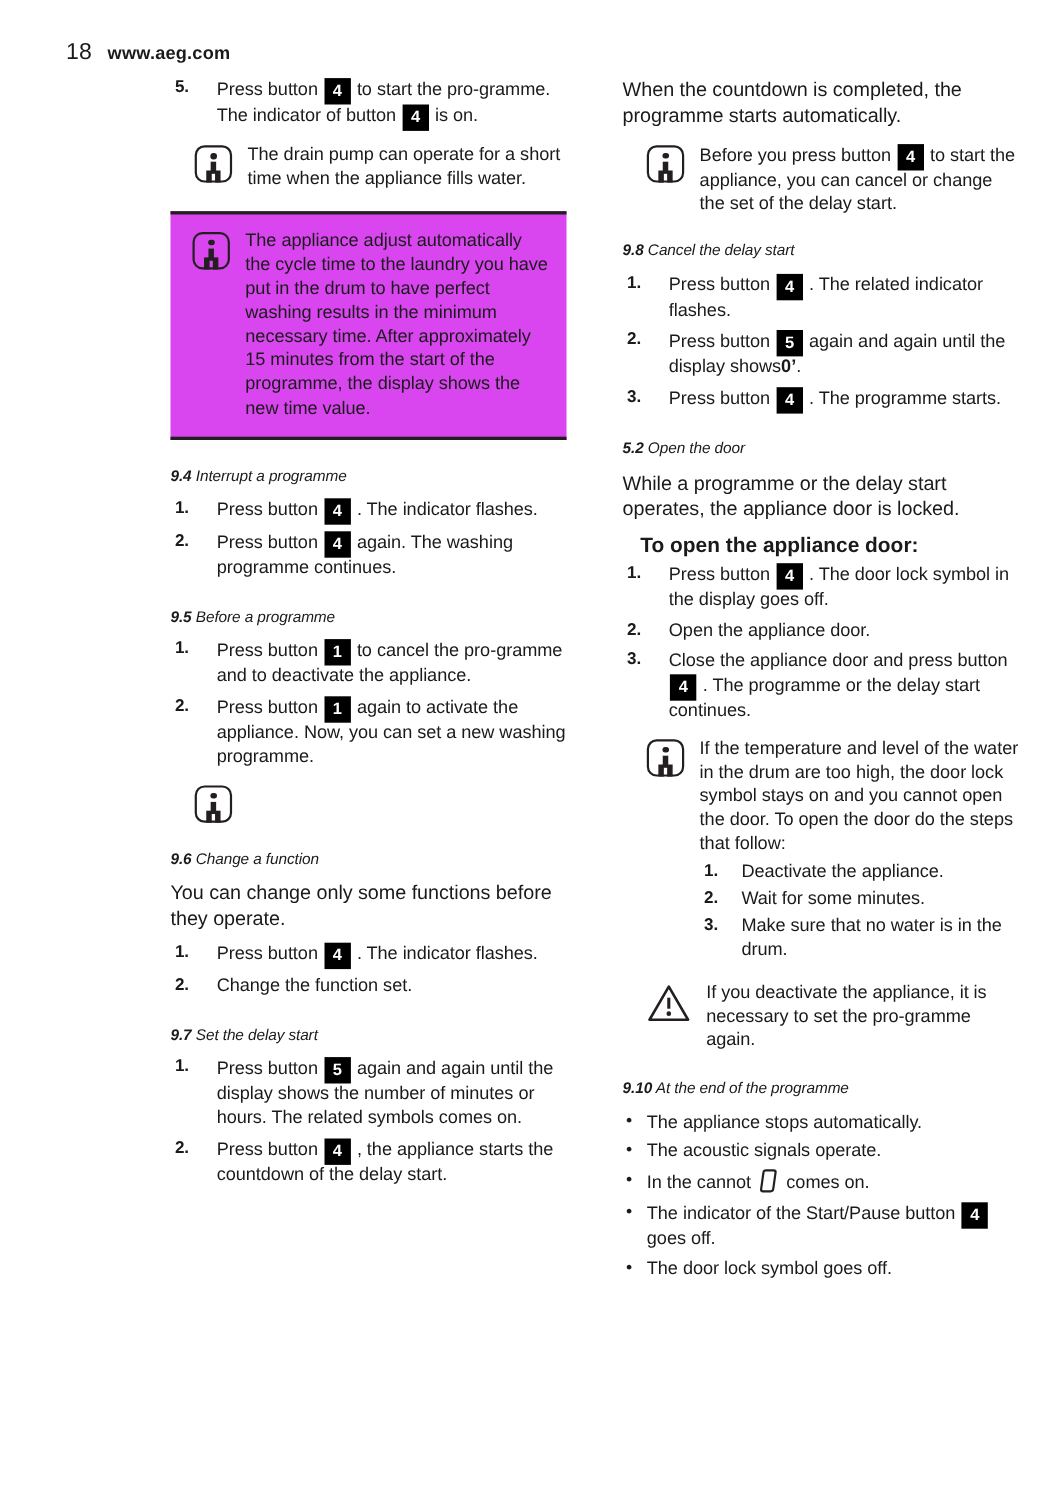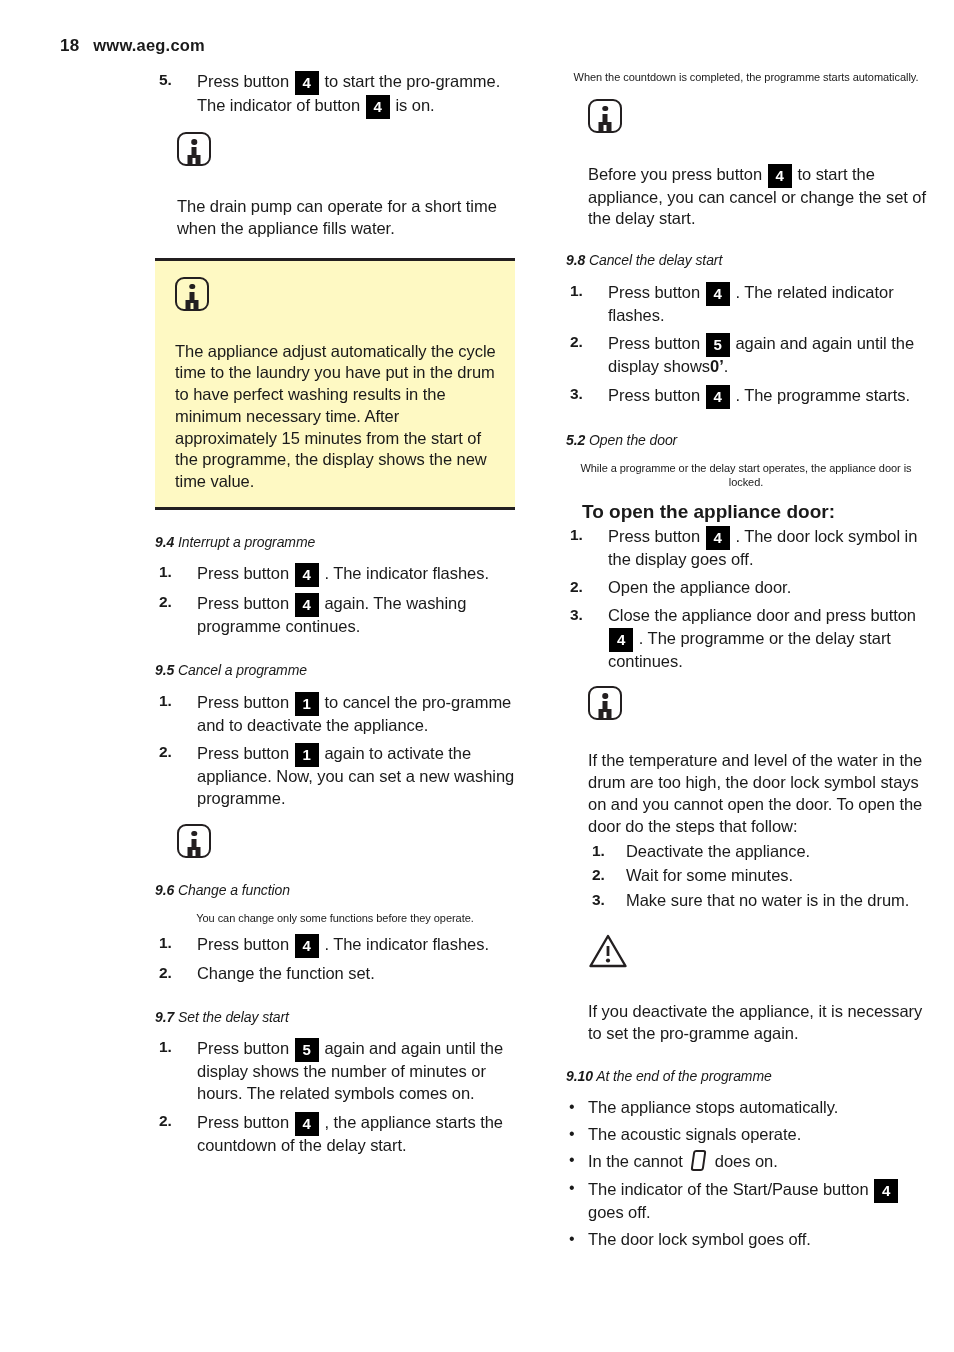--- a/index.html
+++ b/index.html
@@ -17,22 +17,22 @@
   
   .page-header {
     position: absolute;
     top: 36px;
     left: 60px;
     display: flex;
     align-items: baseline;
     gap: 14px;
   }
   .page-number {
-    font-size: 17px;
-    font-weight: bold;
+    font-size: 21px;
+    font-weight: normal;
     letter-spacing: 0.2px;
   }
   .site-url {
     font-size: 16.5px;
     font-weight: bold;
     letter-spacing: 0.2px;
   }
 
   
   .columns {
@@ -64,25 +64,24 @@
 
   h3.sub-heading {
     font-size: 19px;
     font-weight: bold;
     margin: 10px 0 2px 16px;
     line-height: 1.25;
   }
 
   
   p.body-text {
-    font-size: 11px;
+    font-size: 18px;
     line-height: 1.32;
     margin: 0 0 8px 0;
     letter-spacing: -0.05px;
-    text-align: center;
   }
 
   
   ol.steps {
     list-style: none;
     margin: 0 0 6px 0;
     padding: 0;
   }
   ol.steps > li {
     position: relative;
@@ -134,35 +133,34 @@
     vertical-align: baseline;
     position: relative;
     top: 1px;
     min-width: 14px;
     text-align: center;
   }
 
   
   .note {
     display: flex;
-    gap: 30px;
+    gap: 14px;
     margin: 12px 0 14px 0;
     padding-left: 22px;
-    flex-direction: column;
   }
   .note .note-body {
     font-size: 16.5px;
     line-height: 1.32;
     letter-spacing: -0.05px;
     flex: 1;
   }
   .note .note-body p { margin: 0; }
 
   .note-shaded {
-    background: #fef9c3;
+    background: #d946ef;
     border-top: 3px solid #231f20;
     border-bottom: 3px solid #231f20;
     margin: 18px 0 20px 0;
     padding: 14px 16px 14px 20px;
   }
 
   
   .icon-info {
     flex: 0 0 34px;
     width: 34px;
@@ -285,21 +283,21 @@
       <li>
         <span class="marker">2.</span>
         <span>Press button</span>
         <span class="btn-chip">4</span>
         <span>again. The washing programme continues.</span>
       </li>
     </ol>
 
     <h2 class="section-heading">
       <span class="num">9.5</span>
-      <span>Cancel a programme</span>
+      <span>Before a programme</span>
     </h2>
     <ol class="steps">
       <li>
         <span class="marker">1.</span>
         <span>Press button</span>
         <span class="btn-chip">1</span>
         <span>to cancel the pro-gramme and to deactivate the appliance.</span>
       </li>
       <li>
         <span class="marker">2.</span>
@@ -453,21 +451,21 @@
         <span>The appliance stops automatically.</span>
       </li>
       <li>
         <span class="dot">•</span>
         <span>The acoustic signals operate.</span>
       </li>
       <li>
         <span class="dot">•</span>
         <span>In the cannot</span>
         <span class="seg-zero"></span>
-        <span>does on.</span>
+        <span>comes on.</span>
       </li>
       <li>
         <span class="dot">•</span>
         <span>The indicator of the Start/Pause button</span>
         <span class="btn-chip">4</span>
         <span>goes off.</span>
       </li>
       <li>
         <span class="dot">•</span>
         <span>The door lock symbol goes off.</span>

